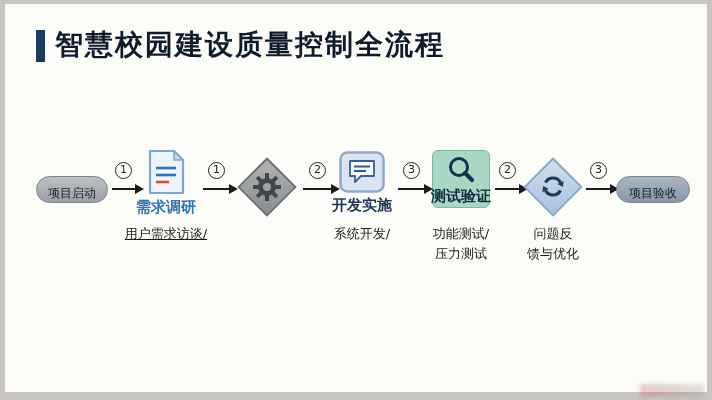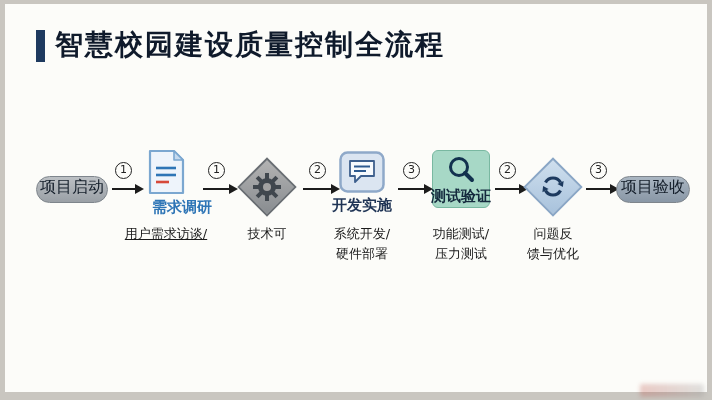--- a/index.html
+++ b/index.html
@@ -12,22 +12,22 @@
   }
   .slide { position:absolute; left:5px; top:4px; right:5px; bottom:8px; background:#fcfcf9; }
 
   
   .title-accent { position:absolute; left:36px; top:30px; width:9px; height:32px; background:#1e3a5f; }
   .page-title { position:absolute; left:55px; top:26px; font-size:28px; font-weight:bold;
                 color:#0f1a2b; letter-spacing:2px; white-space:nowrap; }
 
   
   .pill { position:absolute; top:176px; height:27px; border-radius:14px;
-          display:flex; align-items:flex-start; justify-content:center;
-          font-size:16px; color:#141e2a; border:1px solid #7e858c; white-space:nowrap; }
+          display:flex; align-items:flex-end; justify-content:center;
+          font-size:12px; color:#141e2a; border:1px solid #7e858c; white-space:nowrap; }
   .pill-start { left:36px; width:72px; background:linear-gradient(#bcc0c4,#9aa0a6); }
   .pill-end   { left:616px; width:74px; background:linear-gradient(#aab6c2,#8ا97a6); background:linear-gradient(#aab6c2,#8997a6); }
 
   
   .arrow { position:absolute; top:188px; height:2px; background:#1c1c1c; }
   .arrow::after { content:""; position:absolute; right:-8px; top:-4.5px;
                   border-left:9px solid #1c1c1c; border-top:5.5px solid transparent;
                   border-bottom:5.5px solid transparent; }
 
   
@@ -90,21 +90,21 @@
 
 <span class="icon-abs" style="left:146px;top:149px;">
   <svg width="40" height="46" viewBox="0 0 40 46">
     <path d="M4 2 h24 l9 9 v33 h-33 z" fill="#eef4fb" stroke="#7ba7d0" stroke-width="2.2" stroke-linejoin="round"></path>
     <path d="M28 2 l9 9 h-9 z" fill="#c5d9ee" stroke="#7ba7d0" stroke-width="1.6" stroke-linejoin="round"></path>
     <line x1="10" y1="19" x2="30" y2="19" stroke="#2e75b6" stroke-width="2.6"></line>
     <line x1="10" y1="26" x2="30" y2="26" stroke="#2e75b6" stroke-width="2.6"></line>
     <line x1="10" y1="33" x2="23" y2="33" stroke="#d6493a" stroke-width="2.6"></line>
   </svg>
 </span>
-<div class="step-label lbl-blue" style="left:132px;top:198px;width:68px;margin-left:16px;">需求调研</div>
+<div class="step-label lbl-blue" style="left:132px;top:198px;width:68px;">需求调研</div>
 
 <div class="diamond diamond-gray"></div>
 <span class="icon-abs" style="left:251px;top:171px;">
   <svg width="32" height="32" viewBox="0 0 32 32">
     <g fill="#40474e">
       <rect x="14" y="2" width="4" height="28"></rect>
       <rect x="14" y="2" width="4" height="28" transform="rotate(45 16 16)"></rect>
       <rect x="14" y="2" width="4" height="28" transform="rotate(90 16 16)"></rect>
       <rect x="14" y="2" width="4" height="28" transform="rotate(135 16 16)"></rect>
       <circle cx="16" cy="16" r="9"></circle>
@@ -145,25 +145,23 @@
 </span>
 
 <div class="pill pill-end">
   <span>项目验收</span>
 </div>
 
 <div class="desc" style="left:111px;width:110px;text-decoration:underline;">
   <div>用户需求访谈/</div>
 </div>
 <div class="desc" style="left:217px;width:100px;">
-  <div>技术可</div>
 </div>
 <div class="desc" style="left:312px;width:100px;">
   <div>系统开发/</div>
-  <div>硬件部署</div>
 </div>
 <div class="desc" style="left:411px;width:100px;">
   <div>功能测试/</div>
   <div>压力测试</div>
 </div>
 <div class="desc" style="left:503px;width:100px;">
   <div>问题反</div>
   <div>馈与优化</div>
 </div>
 

